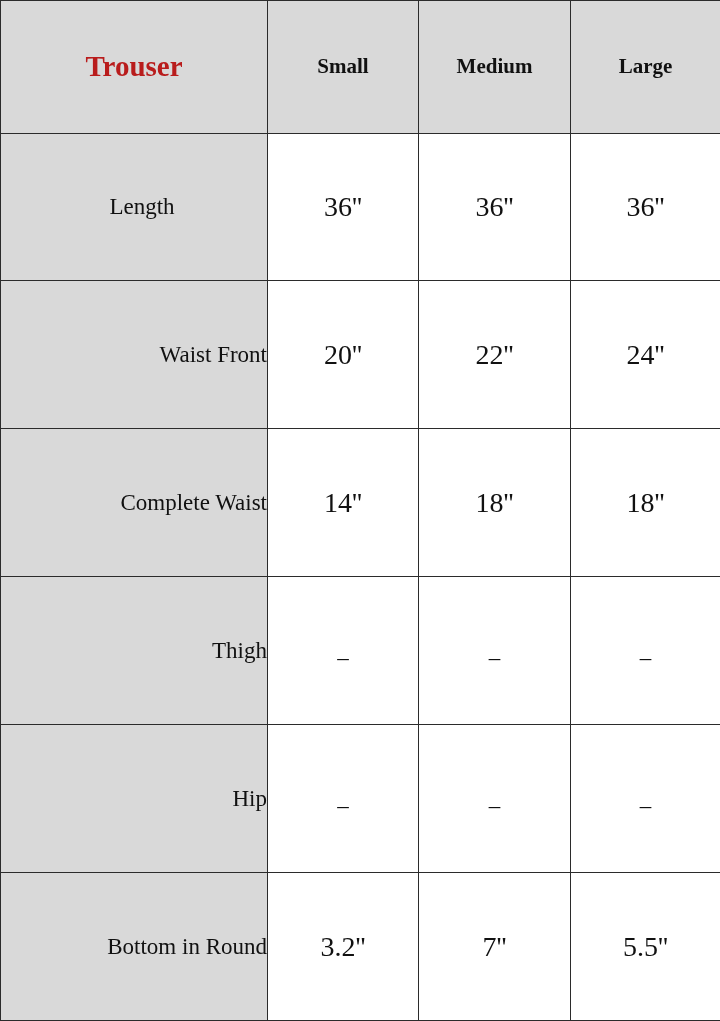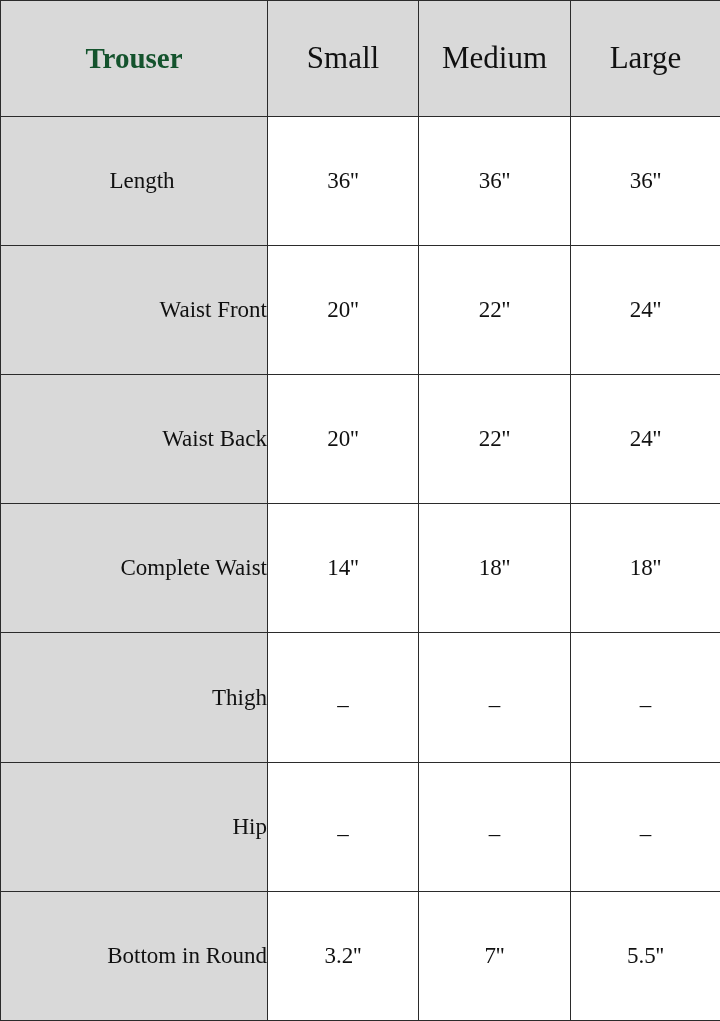--- a/index.html
+++ b/index.html
@@ -37,48 +37,48 @@
     color: #111111;
     height: 100px;
     letter-spacing: 0.2px;
   }
   
   .hdr-label {
     background: #d9d9d9;
     text-align: center;
     font-size: 29px;
     font-weight: bold;
-    color: #14532d;
+    color: #b91c1c;
     height: 104px;
   }
   .hdr-size {
     background: #d9d9d9;
     text-align: center;
-    font-size: 31px;
-    font-weight: normal;
+    font-size: 21px;
+    font-weight: bold;
     color: #111111;
     height: 104px;
   }
   
   .row-label {
     background: #d9d9d9;
     color: #111111;
     font-size: 23px;
     text-align: right;
     padding-left: 16px;
     vertical-align: middle;
   }
   .row-label.centered {
     text-align: center;
     padding-left: 16px;
   }
   .val-cell {
     background: #ffffff;
     color: #111111;
-    font-size: 23px;
+    font-size: 28px;
     text-align: center;
     vertical-align: middle;
   }
   .val-cell.dash {
     font-size: 23px;
     padding-top: 14px;
   }
   .col-label { width: 267px; }
   .col-small { width: 151px; }
   .col-medium { width: 152px; }
@@ -111,26 +111,20 @@
         <td class="val-cell">36''</td>
       </tr>
 
       <tr class="body-row">
         <td class="row-label">Waist Front</td>
         <td class="val-cell">20''</td>
         <td class="val-cell">22''</td>
         <td class="val-cell">24''</td>
       </tr>
 
-      <tr class="body-row">
-        <td class="row-label">Waist Back</td>
-        <td class="val-cell">20''</td>
-        <td class="val-cell">22''</td>
-        <td class="val-cell">24''</td>
-      </tr>
 
       <tr class="body-row">
         <td class="row-label">Complete Waist</td>
         <td class="val-cell">14''</td>
         <td class="val-cell">18''</td>
         <td class="val-cell">18''</td>
       </tr>
 
       <tr class="body-row">
         <td class="row-label">Thigh</td>

